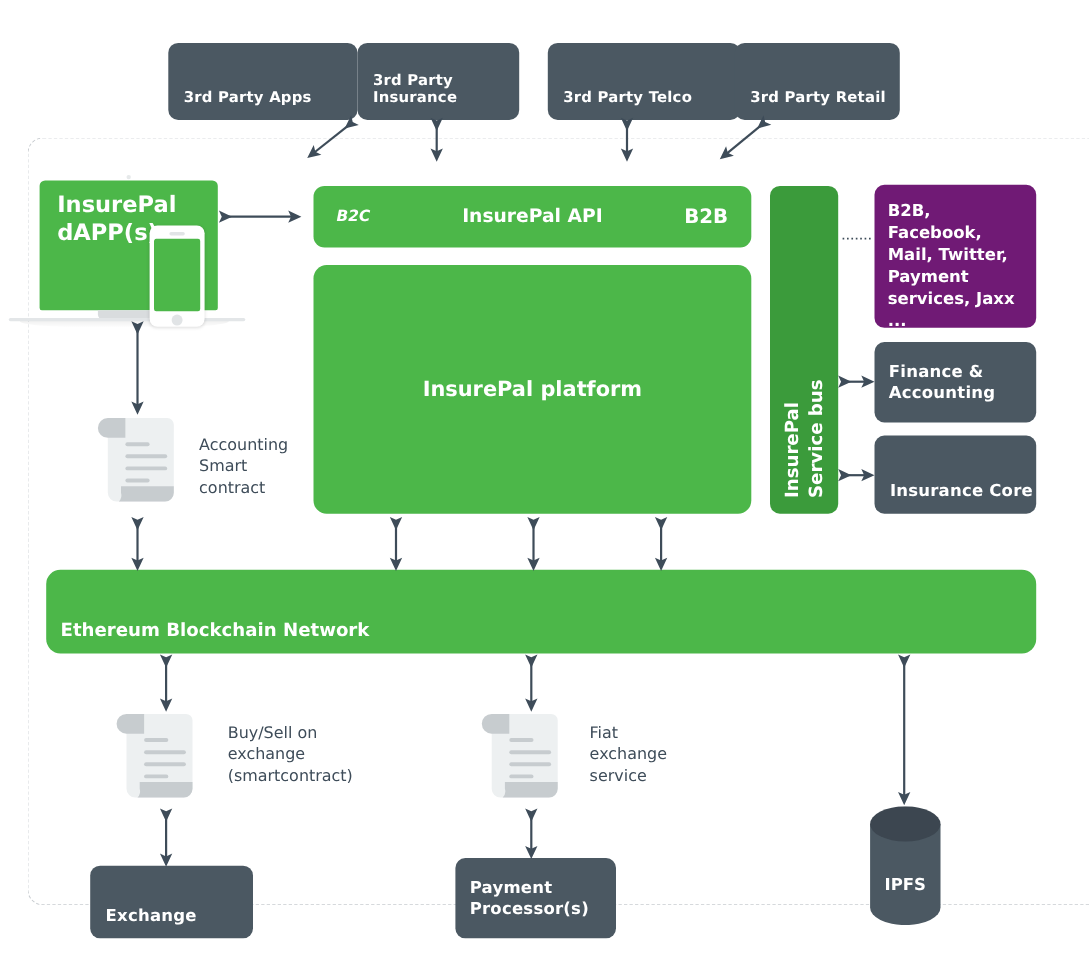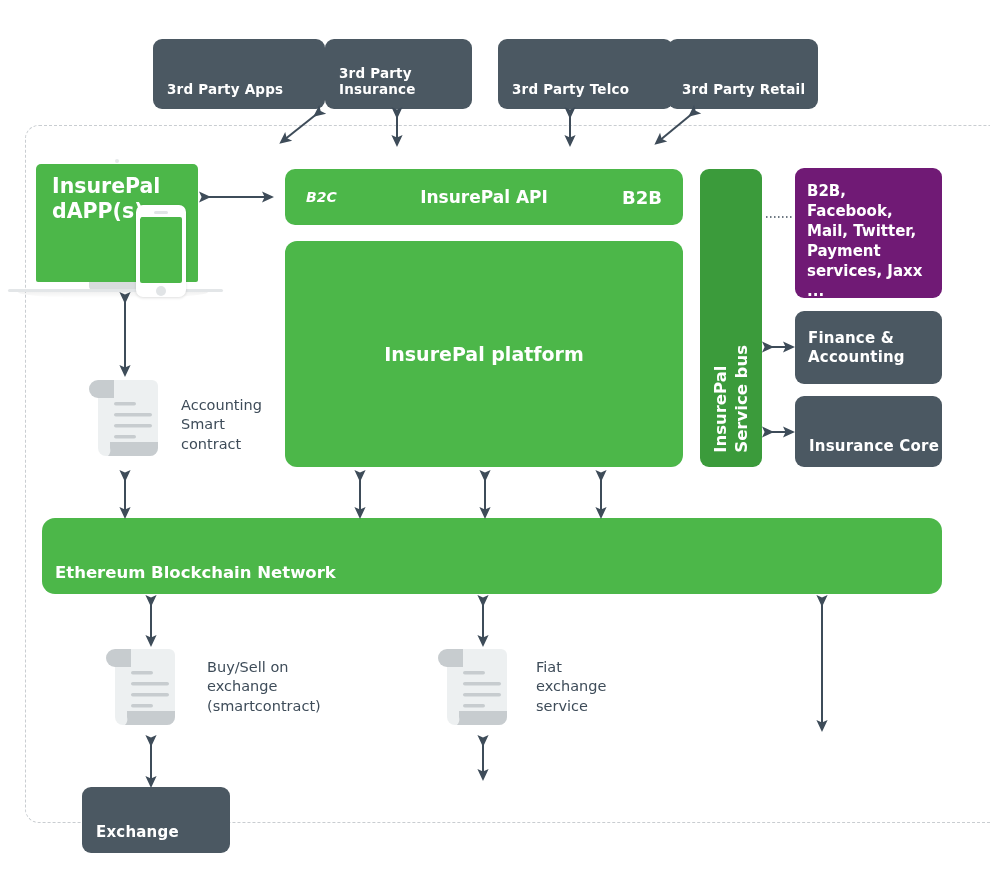--- a/index.html
+++ b/index.html
@@ -196,25 +196,35 @@
       <path d="M10 4 h16 v18 h-16 a5 5 0 0 1 0 -18 z" fill="#C7CCCF"></path>
       <path d="M22 66 h48 v6 a8 8 0 0 1 -8 8 h-42 a8 8 0 0 0 2 -8 z" fill="#C7CCCF"></path>
       <rect x="26" y="26" width="22" height="3.6" rx="1.8" fill="#C7CCCF"></rect>
       <rect x="26" y="37" width="38" height="3.6" rx="1.8" fill="#C7CCCF"></rect>
       <rect x="26" y="48" width="38" height="3.6" rx="1.8" fill="#C7CCCF"></rect>
       <rect x="26" y="59" width="22" height="3.6" rx="1.8" fill="#C7CCCF"></rect>
     </svg>
   </div>
   <div class="note" style="left:536px;top:658px;width:80px;">Fiat exchange service</div>
 
+  <div class="cyl" style="left:789px;top:733px;">
+    <svg width="68" height="108" viewBox="0 0 68 108" aria-hidden="true">
+      <path d="M2 16 h64 v76 a32 16 0 0 1 -64 0 z" fill="#4B5862"></path>
+      <ellipse cx="34" cy="16" rx="32" ry="16" fill="#3C4650"></ellipse>
+    </svg>
+    <span style="position:absolute;left:0;width:68px;top:62px;text-align:center;color:#ffffff;font-size:15px;font-weight:700;">IPFS</span>
+  </div>
 
   <div class="box dark" style="left:82px;top:787px;width:148px;height:66px;">
     <span class="lbl-bl" style="font-size:15px;">Exchange</span>
   </div>
 
+  <div class="box dark" style="left:414px;top:780px;width:146px;height:73px;">
+    <span style="position:absolute;left:13px;top:50%;transform:translateY(-50%);font-size:15px;line-height:1.3;">Payment Processor(s)</span>
+  </div>
 
   <svg class="overlay">
     <defs>
       <marker id="ah" markerWidth="7" markerHeight="7" refX="3.4" refY="3.4" orient="auto" markerUnits="strokeWidth">
         <path d="M0.4,0.6 L6.4,3.4 L0.4,6.2 L1.7,3.4 z" fill="#3E4C59"></path>
       </marker>
     </defs>
     <g stroke="#3E4C59" stroke-width="2" fill="none" marker-start="url(#ah)" marker-end="url(#ah)">
 
       <line x1="318" y1="113" x2="284" y2="140"></line>

